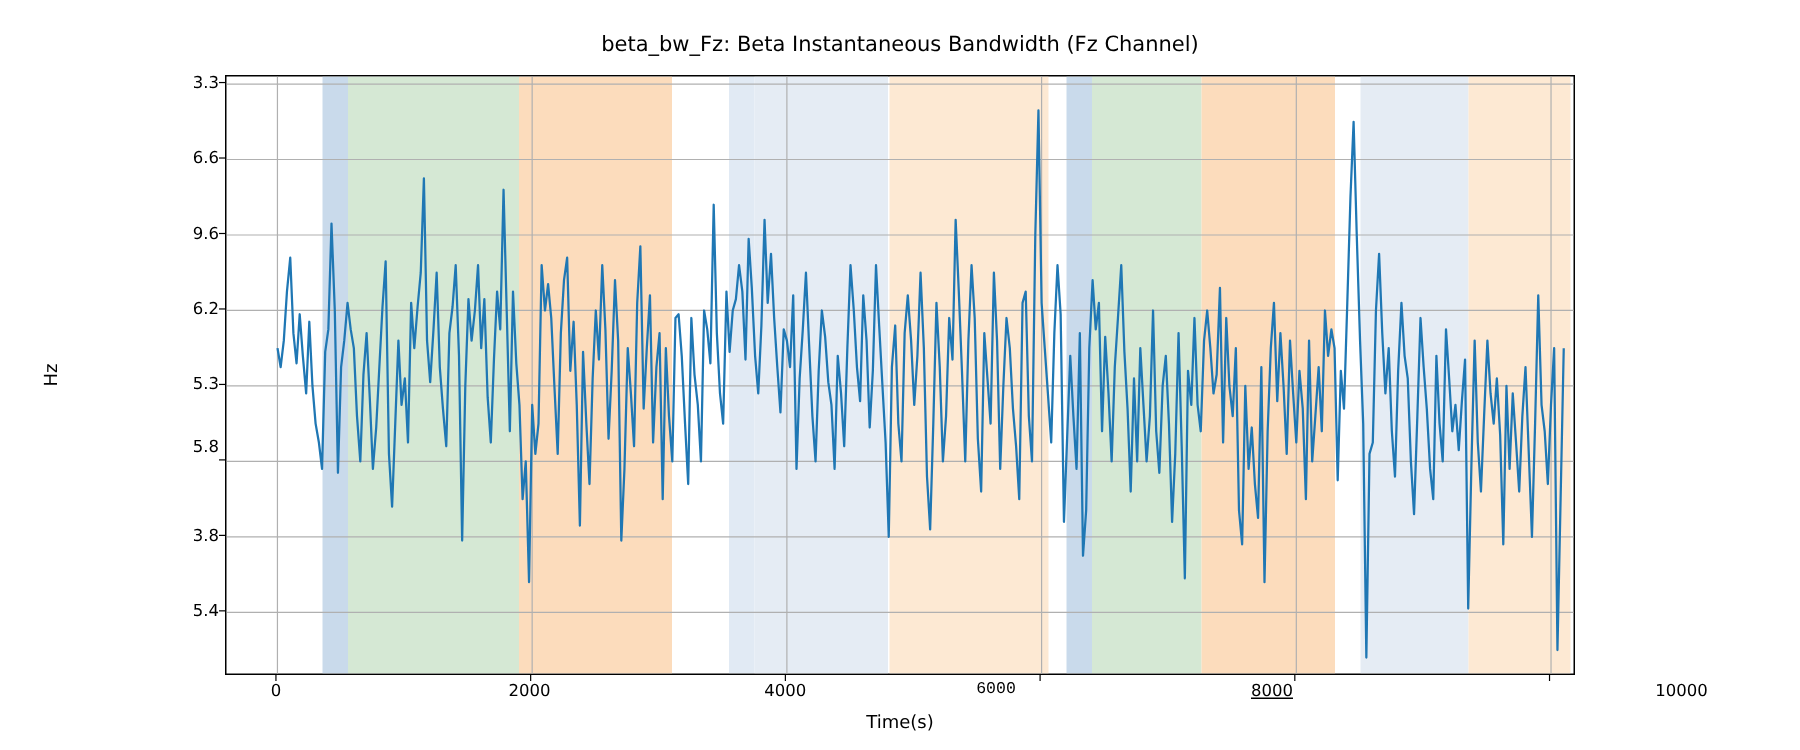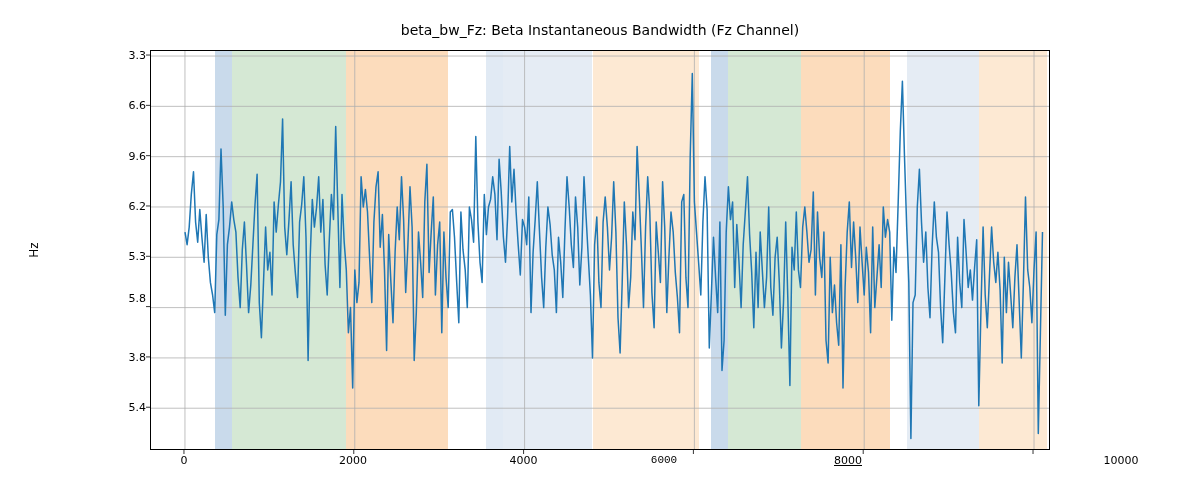--- a/index.html
+++ b/index.html
@@ -84,20 +84,21 @@
     stroke-width: 1.5;
     stroke-linejoin: round;
   }
 </style>
 </head>
 <body>
 
 <div class="chart-container">
   <div class="title">beta_bw_Fz: Beta Instantaneous Bandwidth (Fz Channel)</div>
   <div class="ylabel">Hz</div>
+  <div class="xlabel">Time(s)</div>
 
   <div class="plot-area">
     <div id="bands-layer">
         <div class="band" style="left: 63.6792px; width: 16.9811px; background: rgb(195, 214, 233); opacity: 0.9;"></div>
         <div class="band" style="left: 80.6604px; width: 114.623px; background: rgb(208, 230, 207); opacity: 0.9;"></div>
         <div class="band" style="left: 195.283px; width: 101.887px; background: rgb(252, 216, 181); opacity: 0.9;"></div>
         <div class="band" style="left: 335.377px; width: 16.9811px; background: rgb(195, 214, 233); opacity: 0.5;"></div>
         <div class="band" style="left: 352.358px; width: 89.1509px; background: rgb(226, 234, 243); opacity: 0.9;"></div>
         <div class="band" style="left: 441.509px; width: 106.132px; background: rgb(253, 231, 206); opacity: 0.9;"></div>
         <div class="band" style="left: 560.377px; width: 16.9811px; background: rgb(195, 214, 233); opacity: 0.9;"></div>

